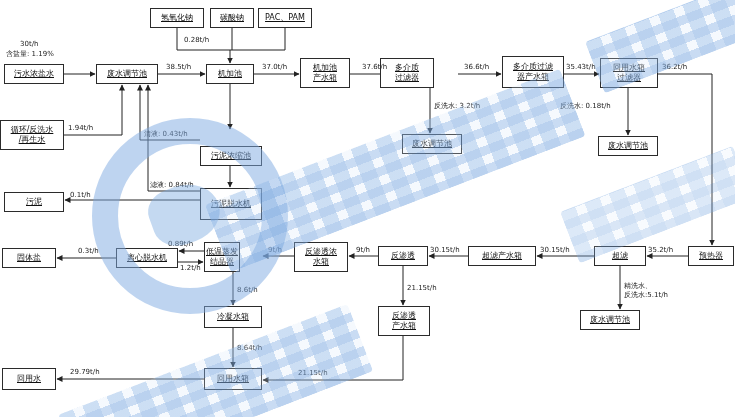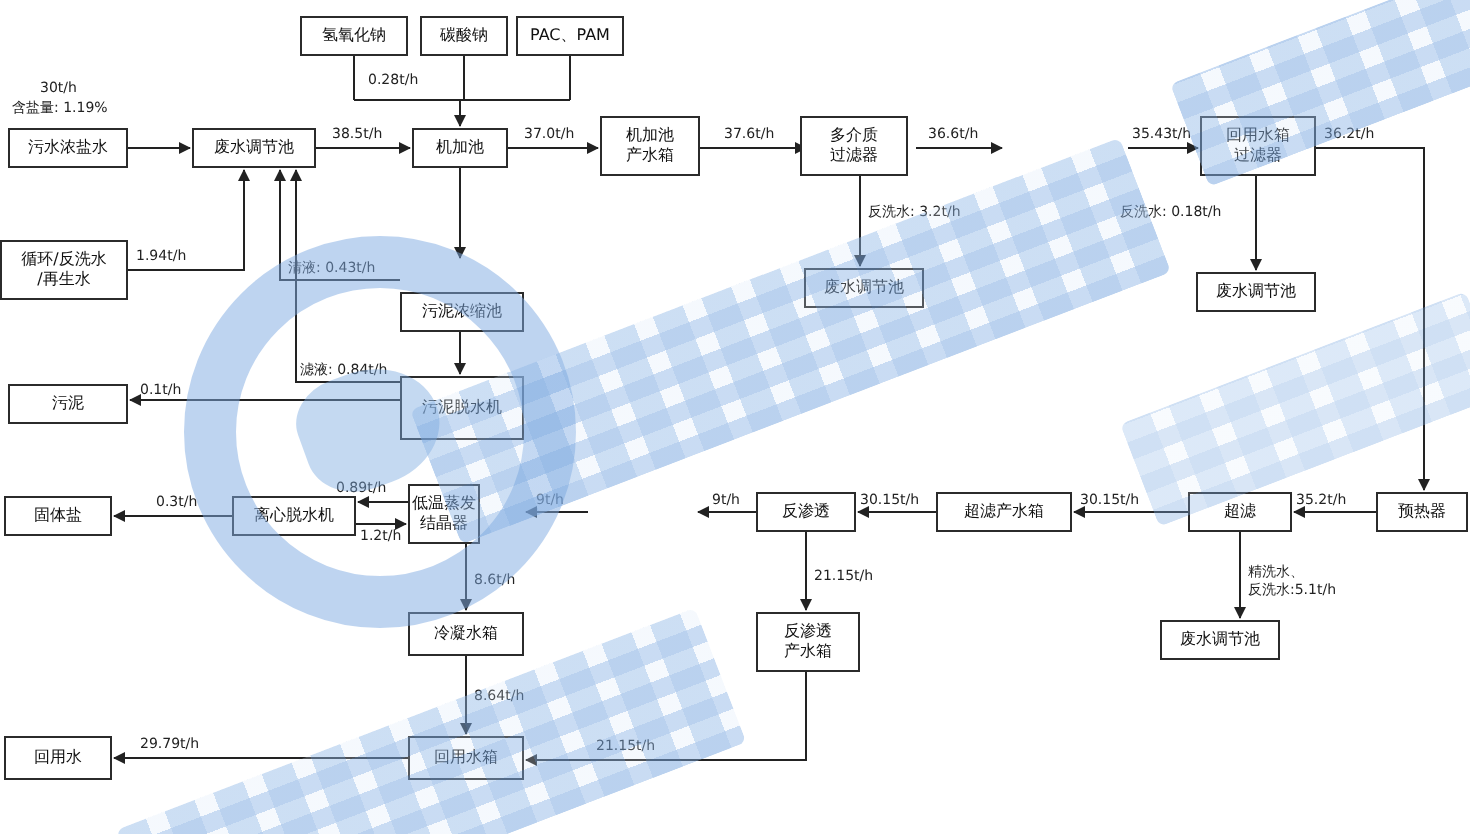--- a/index.html
+++ b/index.html
@@ -5,21 +5,21 @@
   html,body{margin:0;padding:0;background:#fff;}
   #stage{
     position:relative;width:735px;height:417px;background:#ffffff;
     font-family:"DejaVu Sans",sans-serif;overflow:hidden;
   }
   svg.wires{position:absolute;left:0;top:0;z-index:1;}
   .node{
     position:absolute;background:#ffffff;border:1px solid #2b2b2b;
     display:flex;flex-direction:column;align-items:center;justify-content:center;
     font-size:8px;line-height:10px;color:#101010;z-index:2;box-sizing:border-box;
-    text-align:center;white-space:nowrap;
+    text-align:center;white-space:nowrap;text-decoration:underline;
   }
   .flabel{
     position:absolute;font-size:7px;line-height:8px;color:#222;z-index:3;white-space:nowrap;
   }
   .watermark{position:absolute;inset:0;z-index:10;pointer-events:none;}
   .wm-ring{
     position:absolute;left:92px;top:118px;width:196px;height:196px;border-radius:50%;
     border:26px solid rgba(125,170,225,0.50);box-sizing:border-box;
   }
   .wm-ring-inner{
@@ -103,23 +103,27 @@
   <div class="node" style="left:96px;top:64px;width:62px;height:20px">
       <span>废水调节池</span>
     </div>
   <div class="node" style="left:206px;top:64px;width:48px;height:20px">
       <span>机加池</span>
     </div>
   <div class="node" style="left:300px;top:58px;width:50px;height:30px">
     <span>机加池</span>
     <span>产水箱</span>
   </div>
-  <div class="node" style="left:400px;top:58px;width:54px;height:30px">
+  <div class="node" style="left:380px;top:58px;width:54px;height:30px">
     <span>多介质</span>
     <span>过滤器</span>
+  </div>
+  <div class="node" style="left:502px;top:56px;width:62px;height:32px">
+    <span>多介质过滤</span>
+    <span>器产水箱</span>
   </div>
   <div class="node" style="left:600px;top:58px;width:58px;height:30px">
     <span>回用水箱</span>
     <span>过滤器</span>
   </div>
 
   <div class="node" style="left:0px;top:120px;width:64px;height:30px">
     <span>循环/反洗水</span>
     <span>/再生水</span>
   </div>
@@ -144,20 +148,24 @@
     </div>
   <div class="node" style="left:594px;top:246px;width:52px;height:20px">
       <span>超滤</span>
     </div>
   <div class="node" style="left:468px;top:246px;width:68px;height:20px">
       <span>超滤产水箱</span>
     </div>
   <div class="node" style="left:378px;top:246px;width:50px;height:20px">
       <span>反渗透</span>
     </div>
+  <div class="node" style="left:294px;top:242px;width:54px;height:30px">
+    <span>反渗透浓</span>
+    <span>水箱</span>
+  </div>
   <div class="node" style="left:204px;top:242px;width:36px;height:30px">
     <span>低温蒸发</span>
     <span>结晶器</span>
   </div>
   <div class="node" style="left:116px;top:248px;width:62px;height:20px">
       <span>离心脱水机</span>
     </div>
   <div class="node" style="left:2px;top:248px;width:54px;height:20px">
       <span>固体盐</span>
     </div>

